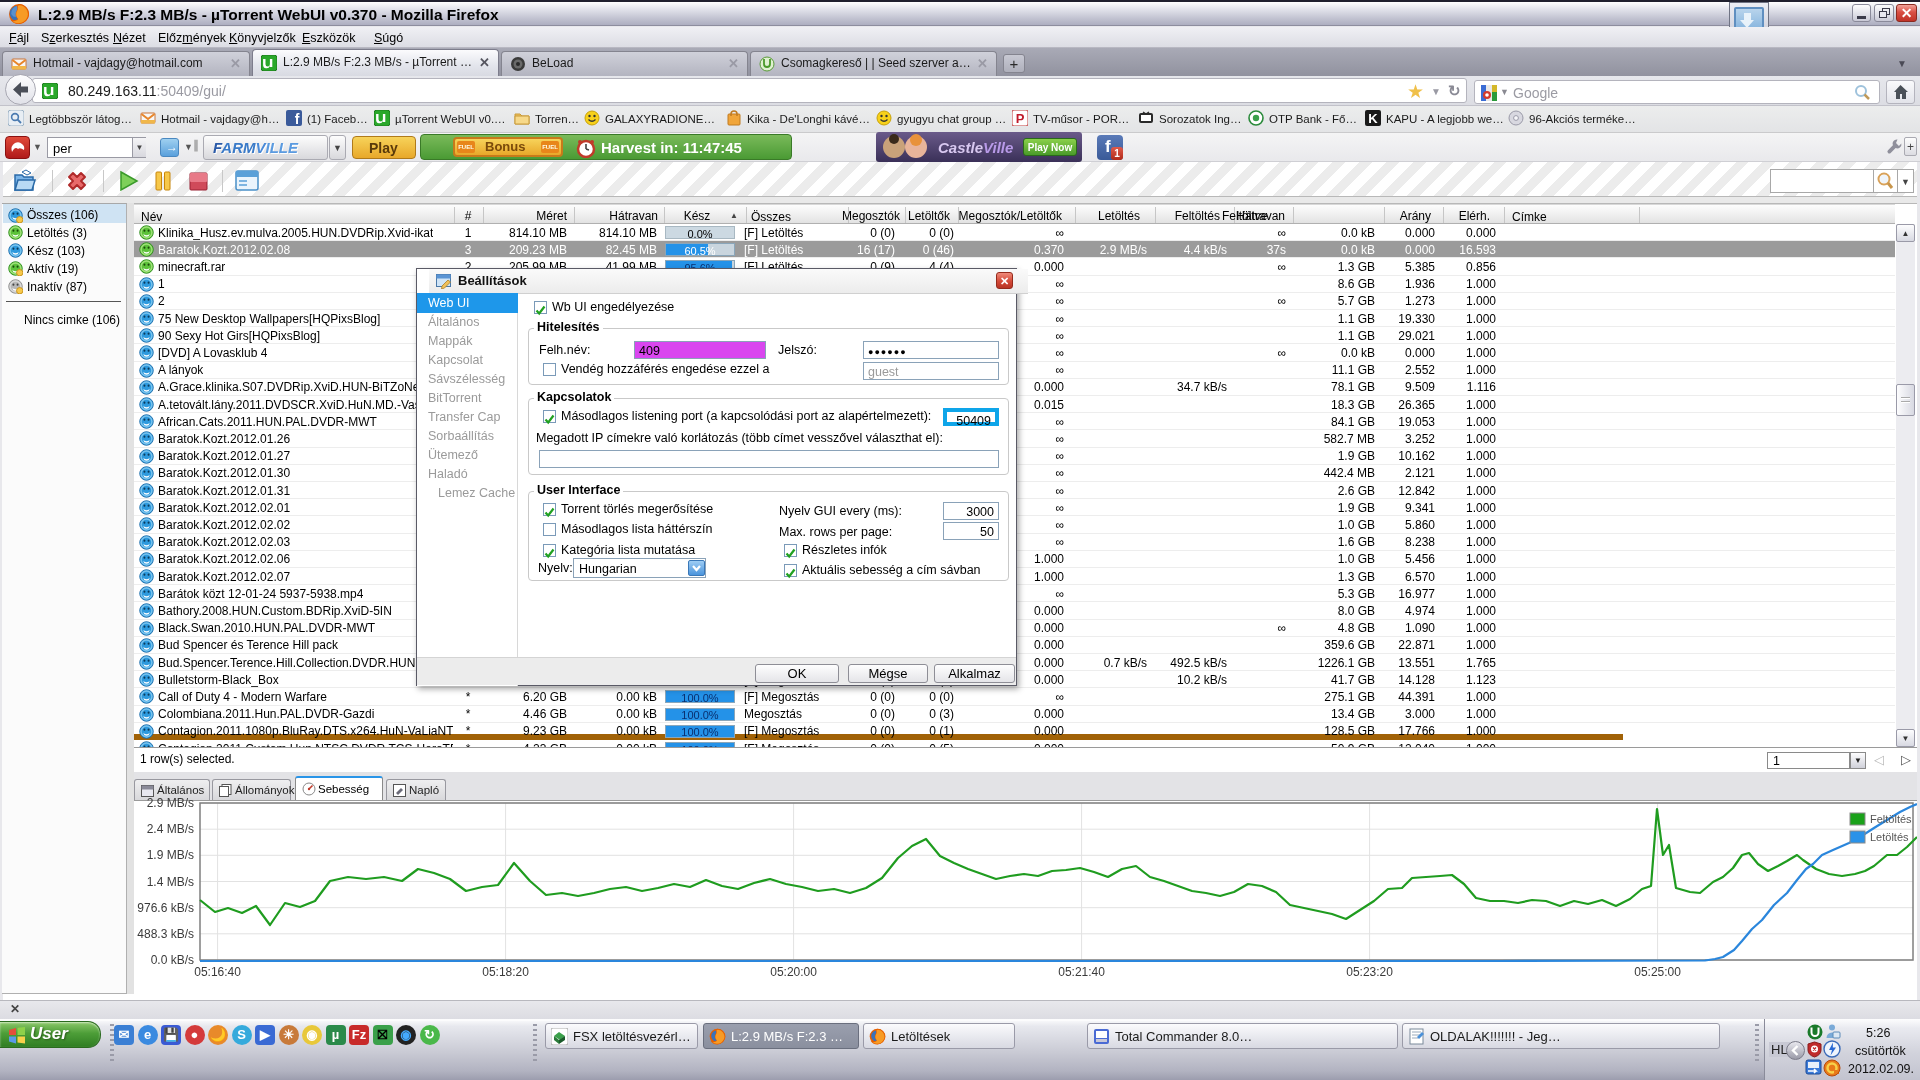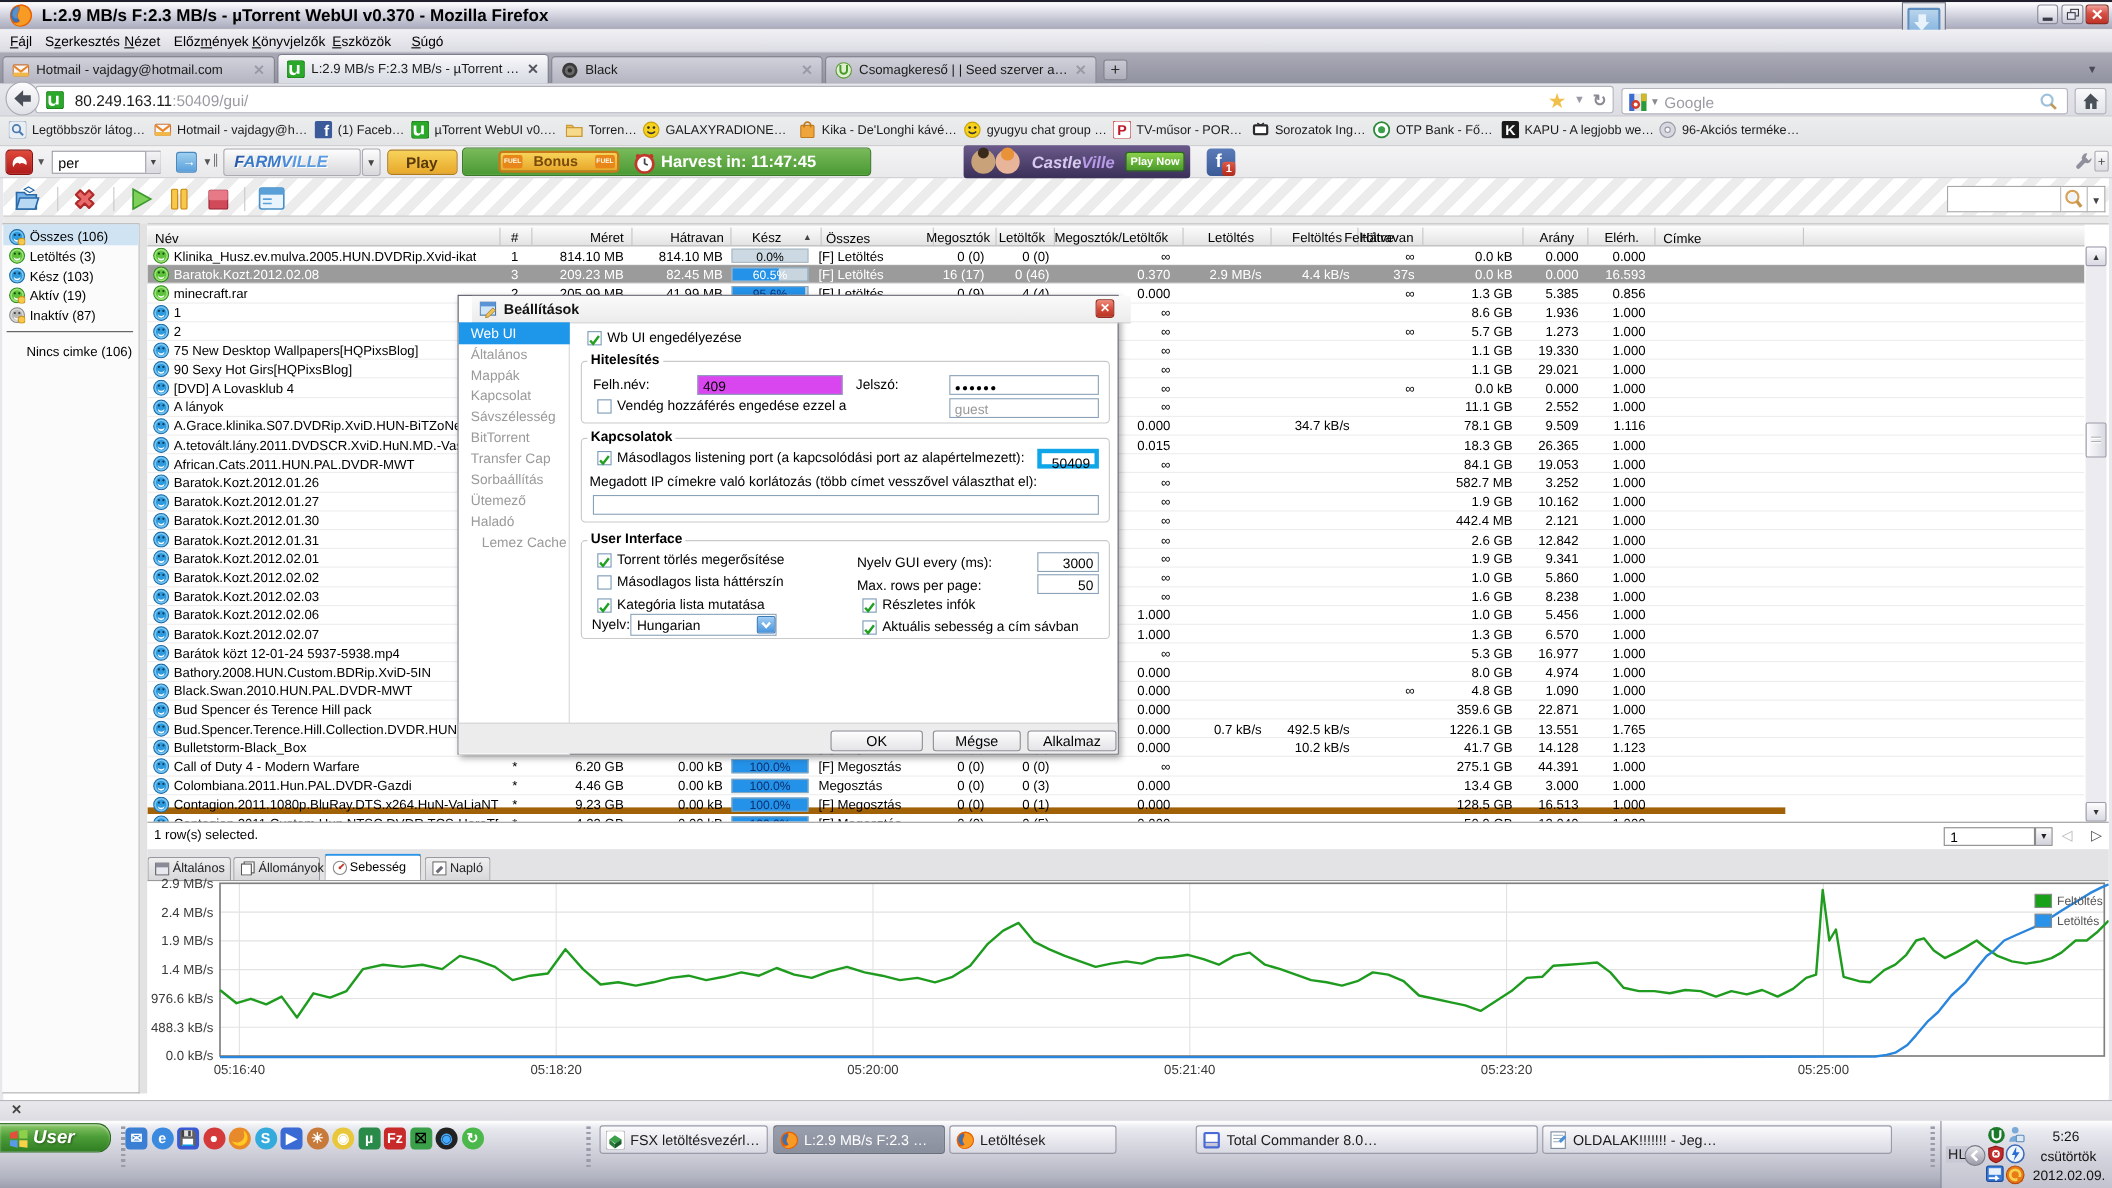--- a/index.html
+++ b/index.html
@@ -59,21 +59,21 @@
       </svg></div>
     <div class="tx" style="left:30px;top:5px;font-size:12px;color:#1a1a1a;width:195px;overflow:hidden;text-overflow:ellipsis">L:2.9 MB/s F:2.3 MB/s - µTorrent WebUI v0.370</div>
     <div class="tx" style="right:8px;top:5px;font-size:13px;color:#55555f;font-weight:bold">✕</div>
   </div>
 <div class="abs" style="left:501px;top:51px;width:247px;height:25px;background:linear-gradient(#d0d1da,#b3b4c0);border:1px solid #84848f;border-bottom:none;border-radius:4px 4px 0 0;z-index:2">
     <div class="abs" style="left:8px;top:4px;width:16px;height:16px"><svg width="16" height="16">
         <circle cx="8" cy="8" r="7" fill="#3a3a3a"></circle>
         <circle cx="8" cy="8" r="4.5" fill="#6a6a6a"></circle>
         <circle cx="8" cy="8" r="2" fill="#2a2a2a"></circle>
       </svg></div>
-    <div class="tx" style="left:30px;top:4px;font-size:12px;color:#1a1a1a;width:195px;overflow:hidden;text-overflow:ellipsis">Black</div>
+    <div class="tx" style="left:30px;top:4px;font-size:12px;color:#1a1a1a;width:195px;overflow:hidden;text-overflow:ellipsis">BeLoad</div>
     <div class="tx" style="right:8px;top:4px;font-size:13px;color:#9a9aa5;font-weight:bold">✕</div>
   </div>
 <div class="abs" style="left:750px;top:51px;width:247px;height:25px;background:linear-gradient(#d0d1da,#b3b4c0);border:1px solid #84848f;border-bottom:none;border-radius:4px 4px 0 0;z-index:2">
     <div class="abs" style="left:8px;top:4px;width:16px;height:16px"><svg width="16" height="16">
         <circle cx="8" cy="8" r="7" fill="#dff0d0" stroke="#5a9a3a"></circle>
         <path d="M5 3 v5 a3 3 0 0 0 6 0 v-5" fill="none" stroke="#4a9a2a" stroke-width="1.8"></path>
       </svg></div>
     <div class="tx" style="left:30px;top:4px;font-size:12px;color:#1a1a1a;width:195px;overflow:hidden;text-overflow:ellipsis">Csomagkereső | | Seed szerver adatbázis</div>
     <div class="tx" style="right:8px;top:4px;font-size:13px;color:#9a9aa5;font-weight:bold">✕</div>
   </div>
@@ -1026,21 +1026,21 @@
         <div class="tx" style="left:0;top:0.5px;width:68px;text-align:center;color:#0a3070;font-size:11px">100.0%</div>
       </div>
       <div class="tx" style="left:610px;top:1.5px">[F] Megosztás</div>
       <div class="tx r" style="left:671px;top:1.5px;width:90px">0 (0)</div>
       <div class="tx r" style="left:740px;top:1.5px;width:80px">0 (1)</div>
       <div class="tx r" style="left:840px;top:1.5px;width:90px">0.000</div>
       <div class="tx r" style="left:923px;top:1.5px;width:90px"></div>
       <div class="tx r" style="left:1003px;top:1.5px;width:90px"></div>
       <div class="tx r" style="left:1072px;top:1.5px;width:80px"></div>
       <div class="tx r" style="left:1151px;top:1.5px;width:90px">128.5 GB</div>
-      <div class="tx r" style="left:1221px;top:1.5px;width:80px">16.513</div>
+      <div class="tx r" style="left:1221px;top:1.5px;width:80px">17.766</div>
       <div class="tx r" style="left:1282px;top:1.5px;width:80px">1.000</div>
     </div>
     <div class="abs" style="left:0;top:516.0px;width:1761px;height:17.2px;border-bottom:1px solid #ededed;font-size:12px;color:#000">
       <div class="abs" style="left:5px;top:1px;width:15px;height:15px"><svg width="15" height="15" viewBox="0 0 16 16">
           <use href="#smb"></use>
         </svg></div>
       <div class="tx" style="left:24px;top:1.5px;max-width:295px;overflow:hidden">Contagion.2011.Custom.Hun.NTSC.DVDR.TCS-HeroTR</div>
       <div class="tx" style="left:304px;top:1.5px;width:60px;text-align:center">*</div>
       <div class="tx r" style="left:343px;top:1.5px;width:90px">4.23 GB</div>
       <div class="tx r" style="left:433px;top:1.5px;width:90px">0.00 kB</div>

